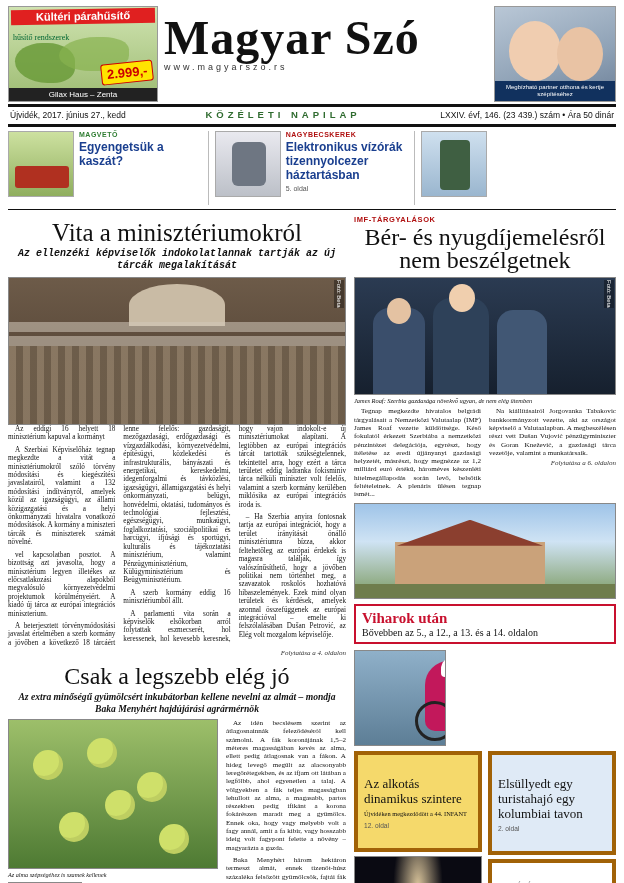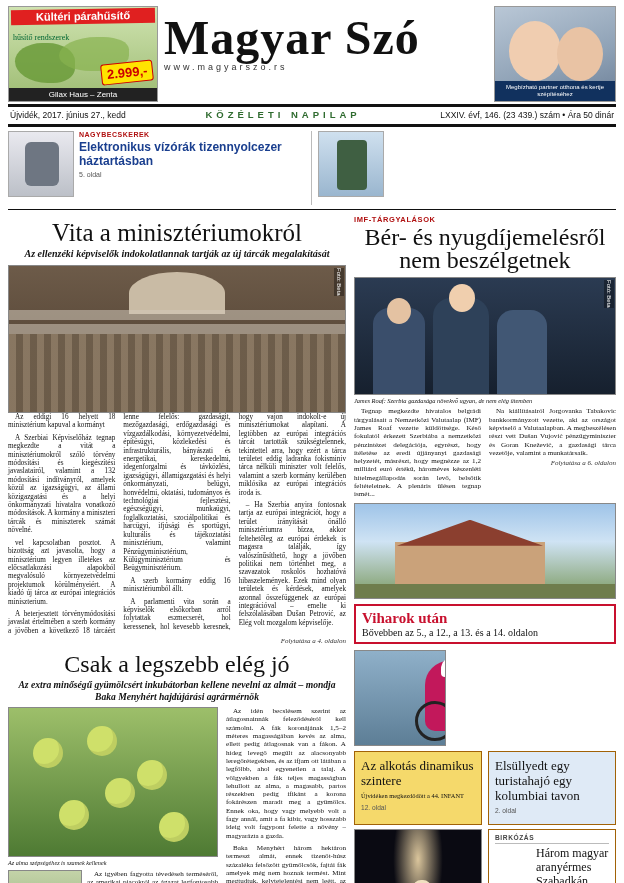--- a/index.html
+++ b/index.html
@@ -82,21 +82,21 @@
 
   
   .grid { display: flex; gap: 8px; margin-top: 5px; }
   .colL { width: 338px; }
   .colR { width: 262px; }
 
   h1.lead {
     font-size: 25px; line-height: 27px; font-weight: normal; text-align: center;
     margin: 4px 0 2px; font-family: "Liberation Serif", serif;
   }
-  .deck { font-size: 10px; line-height: 12px; text-align: center; font-style: italic; font-weight: bold; margin-bottom: 5px; }
+  .deck { font-size: 10px; line-height: 12px; text-align: center; font-style: italic; font-weight: bold; margin-bottom: 5px; font-family: Liberation Mono, monospace; }
 
   .photo-box { position: relative; width: 100%; height: 148px; overflow: hidden; border: 1px solid #888; }
   .parlia { position:absolute; inset:0; background: linear-gradient(#6d5b49,#4a3a2c); }
   .parlia .row { position:absolute; left:0; right:0; height:10px; background: rgba(210,200,185,.55); }
   .parlia .seats { position:absolute; left:0; right:0; bottom:0; height:78px; background: repeating-linear-gradient(90deg,#8e7c66 0 7px,#6f5f4c 7px 14px); opacity:.9;}
   .parlia .dome { position:absolute; left:50%; top:6px; transform:translateX(-50%); width:96px;height:42px;background:#c9bba5;border-radius:50% 50% 0 0;}
   .photo-credit { position:absolute; right:2px; bottom:2px; font-size:6px; color:#fff; font-family:"Liberation Sans",sans-serif; background:rgba(0,0,0,.35); padding:0 2px;}
   .photo-credit.vert { writing-mode: vertical-rl; right:1px; top:2px; bottom:auto;}
   .cols3 { column-count: 3; column-gap: 8px; font-size: 7.2px; line-height: 8.4px; text-align: justify; }
   .cols2 p, .cols3 p { margin: 0 0 4px; text-indent: 7px; }
@@ -127,21 +127,21 @@
 
   
   h1.lead3 { font-size: 24px; line-height: 26px; text-align: center; font-weight: normal; margin: 6px 0 2px; }
   .deck3 { font-size: 9.6px; line-height: 11.5px; text-align: center; font-style: italic; font-weight: bold; margin-bottom: 5px; }
   .apple-photo { position: relative; width: 100%; height: 150px; border: 1px solid #888; overflow: hidden; background: linear-gradient(#9dbf6a,#4e7a33); }
   .apple-photo .ap { position:absolute; width:30px;height:30px;background:#cfe06a;border-radius:50%; box-shadow: inset -4px -4px 0 rgba(0,0,0,.08); }
   .apple-credit { font-size: 6.2px; font-style: italic; margin-top: 2px; }
   .portrait { width: 74px; height: 86px; border: 1px solid #888; background: linear-gradient(#c3d3a8,#7d9a63); position: relative; float: left; margin: 0 5px 2px 0;}
 
   
-  .promo { border: 1px solid #a16207; margin-top: 5px; padding: 4px 6px; position: relative; overflow: hidden; }
+  .promo { border: 4px solid #a16207; margin-top: 5px; padding: 19px 6px; position: relative; overflow: hidden; }
   .promo .kick { font-family: "Liberation Sans", sans-serif; font-size: 6.6px; font-weight: bold; letter-spacing: .6px; color: #444; text-transform: uppercase; }
   .promo .ttl { font-size: 13px; line-height: 15px; margin-top: 2px; }
   .promo .pg { font-size: 6.6px; color: #555; margin-top: 4px; font-family: "Liberation Sans", sans-serif; }
 
   .cyc { position: relative; height: 96px; border: 1px solid #888; overflow: hidden; background: linear-gradient(#8fb0c9,#5d7e96); }
   .cyc .rider { position:absolute; left:70px; top:10px; width:60px;height:70px;background:#c2185b;border-radius:24px 24px 10px 10px;}
   .cyc .helm { position:absolute; left:86px; top:6px; width:28px;height:20px;background:#fff;border-radius:12px 12px 4px 4px;}
   .cyc .wheel { position:absolute; bottom:4px; left:60px; width:40px;height:40px;border:3px solid #222;border-radius:50%;}
 
   .boxart { position: relative; height: 100px; border: 1px solid #888; overflow: hidden; background: #0a0a12; margin-top: 4px;}
@@ -182,20 +182,29 @@
 
   <div class="headrule"></div>
   <div class="headinfo">
     <span>Újvidék, 2017. június 27., kedd</span>
     <span class="center">KÖZÉLETI NAPILAP</span>
     <span>LXXIV. évf, 146. (23 439.) szám • Ára 50 dinár</span>
   </div>
   <div class="headrule"></div>
 
   <div class="teasers">
+    <div class="teaser">
+      <div class="thumb t1">
+          <div class="m"></div>
+        </div>
+      <div class="txt">
+        <div class="kicker kicker-green">MAGVETŐ</div>
+        <div class="ttl">Egyengetsük a kaszát?</div>
+      </div>
+    </div>
     <div class="teaser">
       <div class="thumb t2">
           <div class="m"></div>
         </div>
       <div class="txt">
         <div class="kicker">NAGYBECSKEREK</div>
         <div class="ttl">Elektronikus vízórák tizennyolcezer háztartásban</div>
         <div class="pg">5. oldal</div>
       </div>
     </div>

